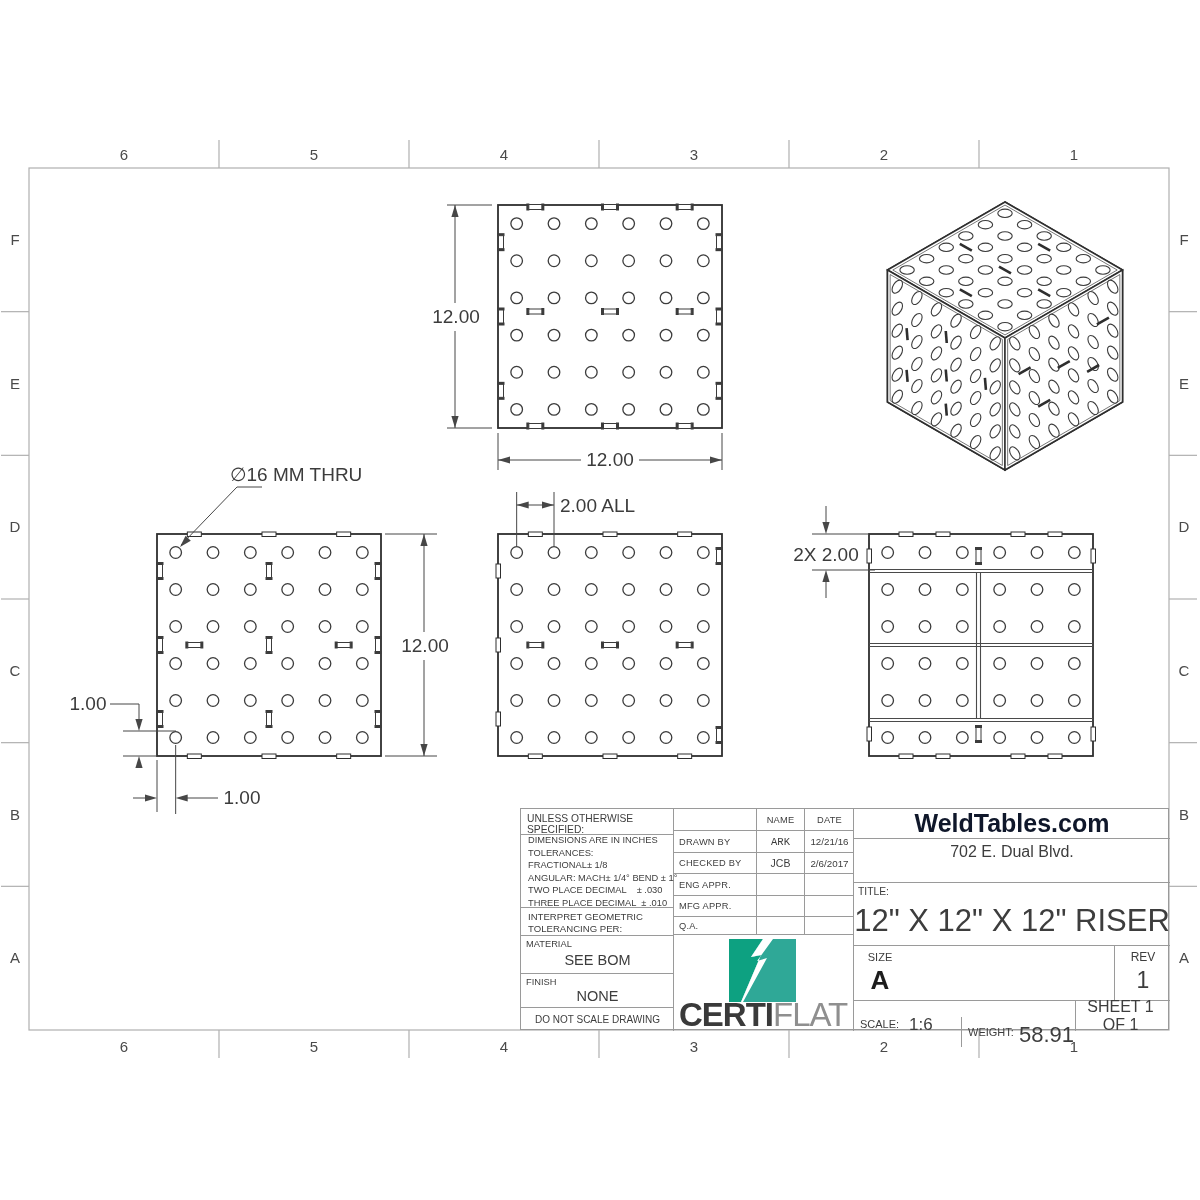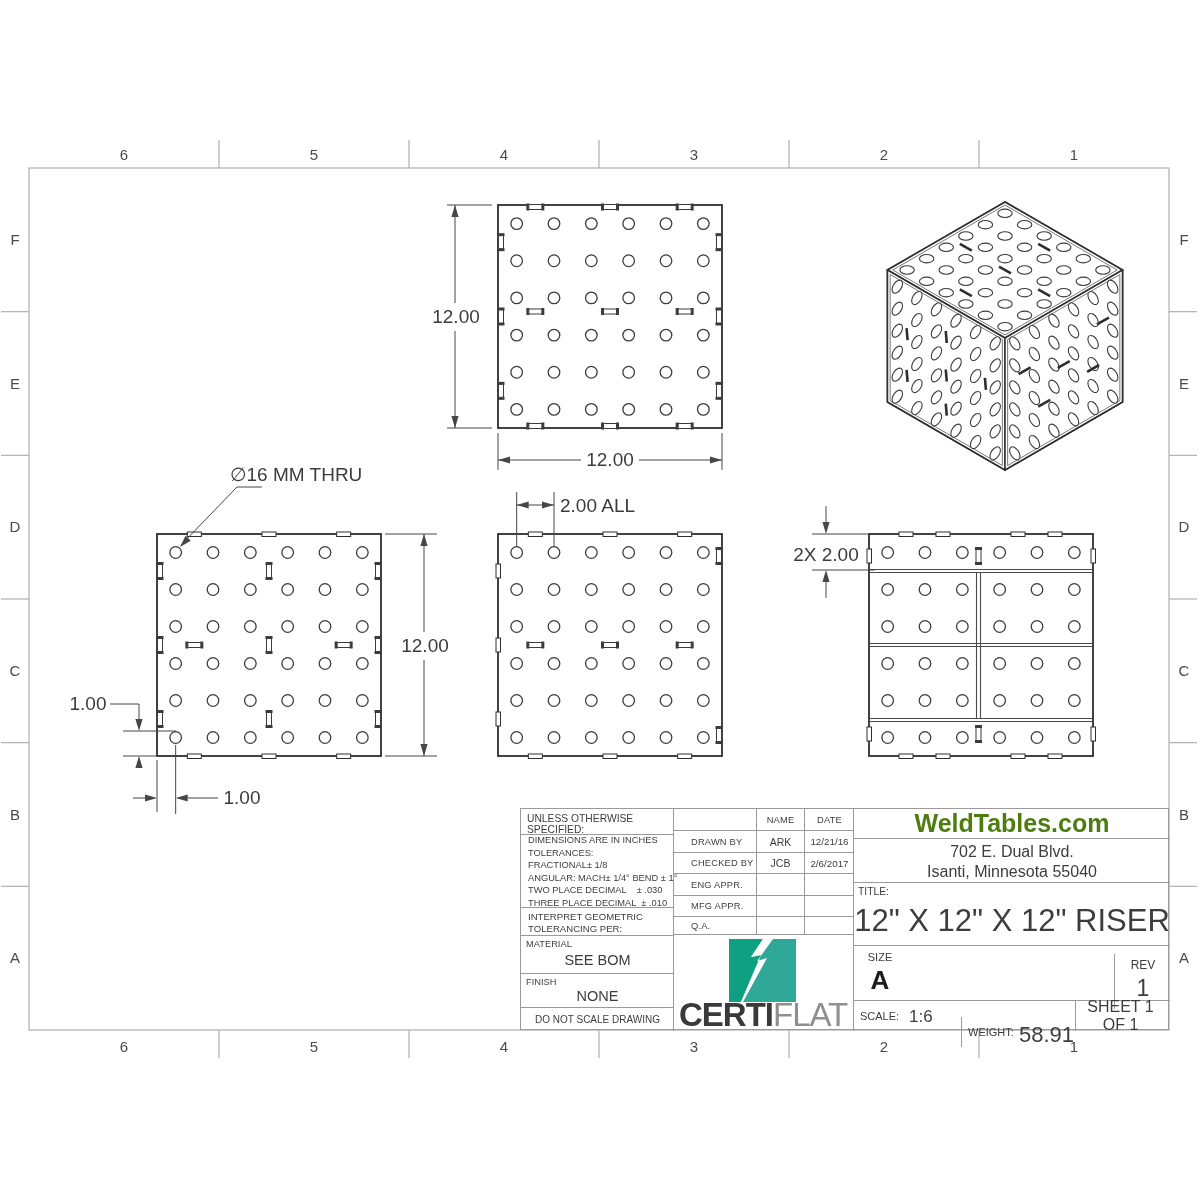--- a/index.html
+++ b/index.html
@@ -9,21 +9,21 @@
   
   .tb{position:absolute;left:520px;top:808px;width:649px;height:222px;
       border:1px solid #9a9a9a;box-sizing:border-box;background:#fff;font-size:10px;color:#3d3d3d;}
   .tb *{box-sizing:border-box;position:absolute;}
   .b-b{border-bottom:1px solid #9a9a9a;}
   .b-r{border-right:1px solid #9a9a9a;}
   .b-l{border-left:1px solid #9a9a9a;}
   .ctr{display:flex;align-items:center;justify-content:center;text-align:center;}
   .tol-line{position:static;white-space:pre;line-height:12.6px;}
   .apr-row{left:0;width:180px;height:22px;}
-  .apr-label{left:12px;top:0;bottom:0;width:82px;display:flex;align-items:center;padding-left:5px;text-align:right;}
+  .apr-label{left:0;top:0;bottom:0;width:82px;display:flex;align-items:center;padding-left:5px;text-align:right;}
   .apr-name{left:82px;top:0;bottom:0;width:48px;display:flex;align-items:center;justify-content:center;}
   .apr-date{left:130px;top:0;bottom:0;width:50px;display:flex;align-items:center;justify-content:center;}
   .small-cap{font-size:9.3px;letter-spacing:.2px;}
 </style>
 </head>
 <body>
 
 <div id="canvas">
   <svg id="dwg" width="1200" height="1200" viewBox="0 0 1200 1200">
       <g>
@@ -579,21 +579,21 @@
     </div>
 
     <div style="left:153px;top:0;width:180px;height:222px;" class="b-r">
       <div class="apr-row b-b" style="top:0;">
         <div class="apr-label"></div>
         <div class="apr-name b-l small-cap">NAME</div>
         <div class="apr-date b-l small-cap">DATE</div>
       </div>
       <div class="apr-row b-b" style="top:22px;">
         <div class="apr-label small-cap">DRAWN BY</div>
-        <div class="apr-name b-l" style="font-size:10.5px;">ARK</div>
+        <div class="apr-name b-l" style="font-size:10.5px;font-family:Liberation Mono, monospace;">ARK</div>
         <div class="apr-date b-l" style="font-size:9.8px;">12/21/16</div>
       </div>
       <div class="apr-row b-b" style="top:44px;height:21px;">
         <div class="apr-label small-cap">CHECKED BY</div>
         <div class="apr-name b-l" style="font-size:10.5px;">JCB</div>
         <div class="apr-date b-l" style="font-size:9.8px;">2/6/2017</div>
       </div>
       <div class="apr-row b-b" style="top:65px;">
         <div class="apr-label small-cap">ENG APPR.</div>
         <div class="apr-name b-l"></div>
@@ -614,41 +614,40 @@
         <polygon id="logo-left" points="0,0 34,0 22,18 32,16 12,63 0,63" fill="#0da181"></polygon>
         <polygon id="logo-right" points="34,0 67,0 67,63 12,63 32,16 22,18" fill="#2fa897"></polygon>
         <polygon points="34,0 44,0 28,22 38,19 14,63 12,63 32,16 22,18" fill="#ffffff"></polygon>
       </svg>
       <div style="left:5px;top:187px;width:172px;font-size:33px;font-weight:bold;letter-spacing:-1px;white-space:nowrap;">
         <span style="position:static;color:#3a3a3a;">CERTI</span><span style="position:static;color:#8f8f8f;font-weight:300;">FLAT</span>
       </div>
     </div>
 
     <div style="left:333px;top:0;width:316px;height:222px;">
-      <div class="ctr b-b" style="left:0;top:0;width:316px;height:30px;font-size:25px;font-weight:bold;color:#4d7c0f;">WeldTables.com</div>
+      <div class="ctr b-b" style="left:0;top:0;width:316px;height:30px;font-size:25px;font-weight:bold;color:#0f172a;">WeldTables.com</div>
       <div class="b-b" style="left:0;top:30px;width:316px;height:44px;font-size:16px;text-align:center;padding-top:3px;line-height:19.5px;">
         <div style="position:static">702 E. Dual Blvd.</div>
-        <div style="position:static">Isanti, Minnesota 55040</div>
       </div>
       <div class="b-b" style="left:0;top:74px;width:316px;height:63px;">
         <div style="left:4px;top:3px;font-size:10.3px;">TITLE:</div>
         <div class="ctr" style="left:0;top:16px;width:316px;height:44px;font-size:31px;white-space:nowrap;">12" X 12" X 12" RISER</div>
       </div>
       <div class="b-b" style="left:0;top:137px;width:316px;height:55px;">
         <div style="left:0;top:0;width:52px;height:55px;">
           <div class="ctr" style="left:0;top:4px;width:52px;height:13px;font-size:11px;">SIZE</div>
           <div class="ctr" style="left:0;top:18px;width:52px;height:32px;font-size:26px;font-weight:bold;color:#1d1d1d;">A</div>
         </div>
-        <div class="b-l" style="left:260px;top:0;width:56px;height:55px;margin-top:8px;">
+        <div class="b-l" style="left:260px;top:0;width:56px;height:55px;">
           <div class="ctr" style="left:0;top:4px;width:56px;height:13px;font-size:12px;">REV</div>
           <div class="ctr" style="left:0;top:18px;width:56px;height:32px;font-size:23px;">1</div>
         </div>
       </div>
       <div style="left:0;top:192px;width:316px;height:30px;">
-        <div style="left:0;top:0;width:107px;height:30px;">
+        <div style="left:0;top:8px;width:107px;height:30px;">
           <div style="left:6px;top:9px;font-size:11px;">SCALE:</div>
           <div style="left:55px;top:6px;font-size:17px;">1:6</div>
         </div>
         <div class="b-l" style="left:107px;top:16px;width:114px;height:30px;">
           <div style="left:6px;top:9px;font-size:11px;">WEIGHT:</div>
           <div style="left:57px;top:5px;font-size:22px;">58.91</div>
         </div>
         <div class="ctr b-l" style="left:221px;top:0;width:90px;height:30px;font-size:16px;">SHEET 1 OF 1</div>
       </div>
     </div>

